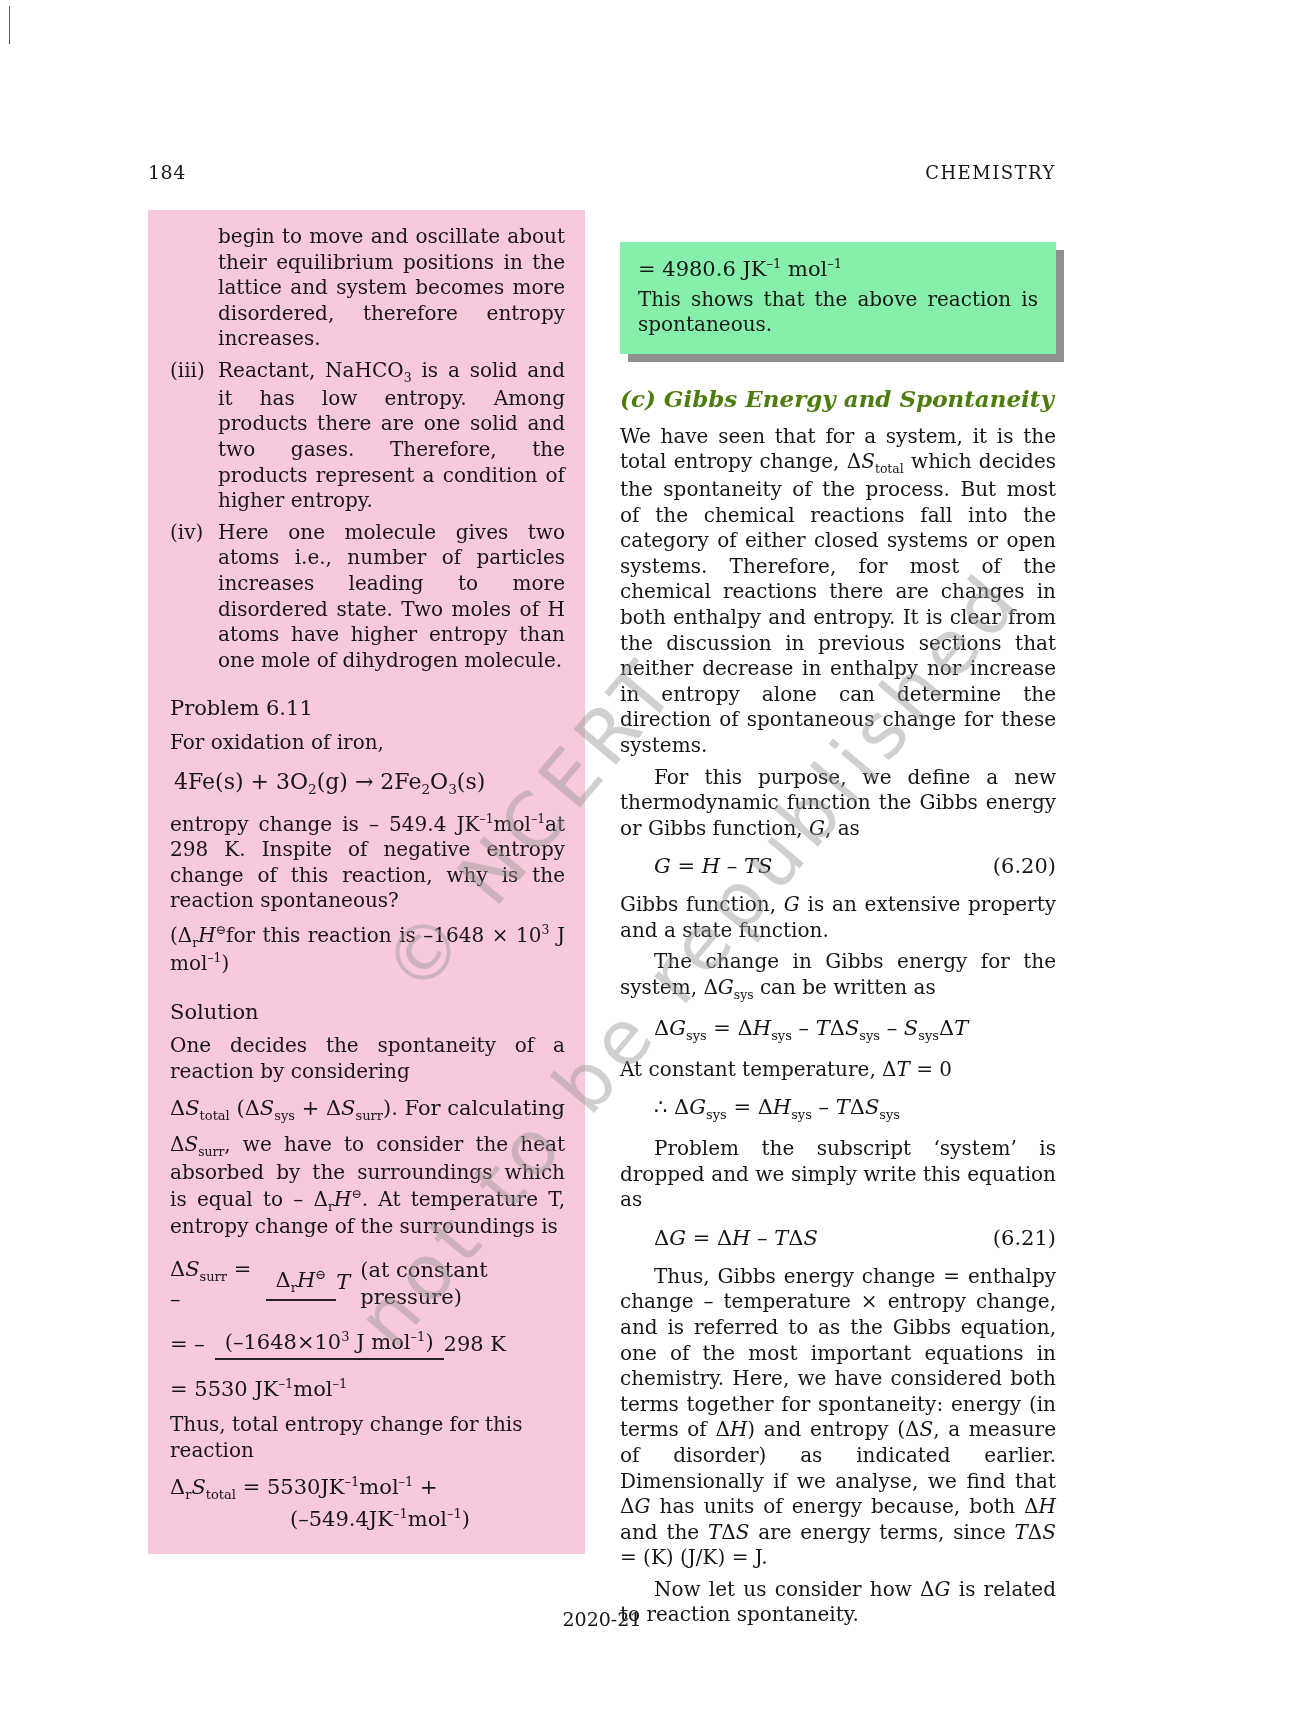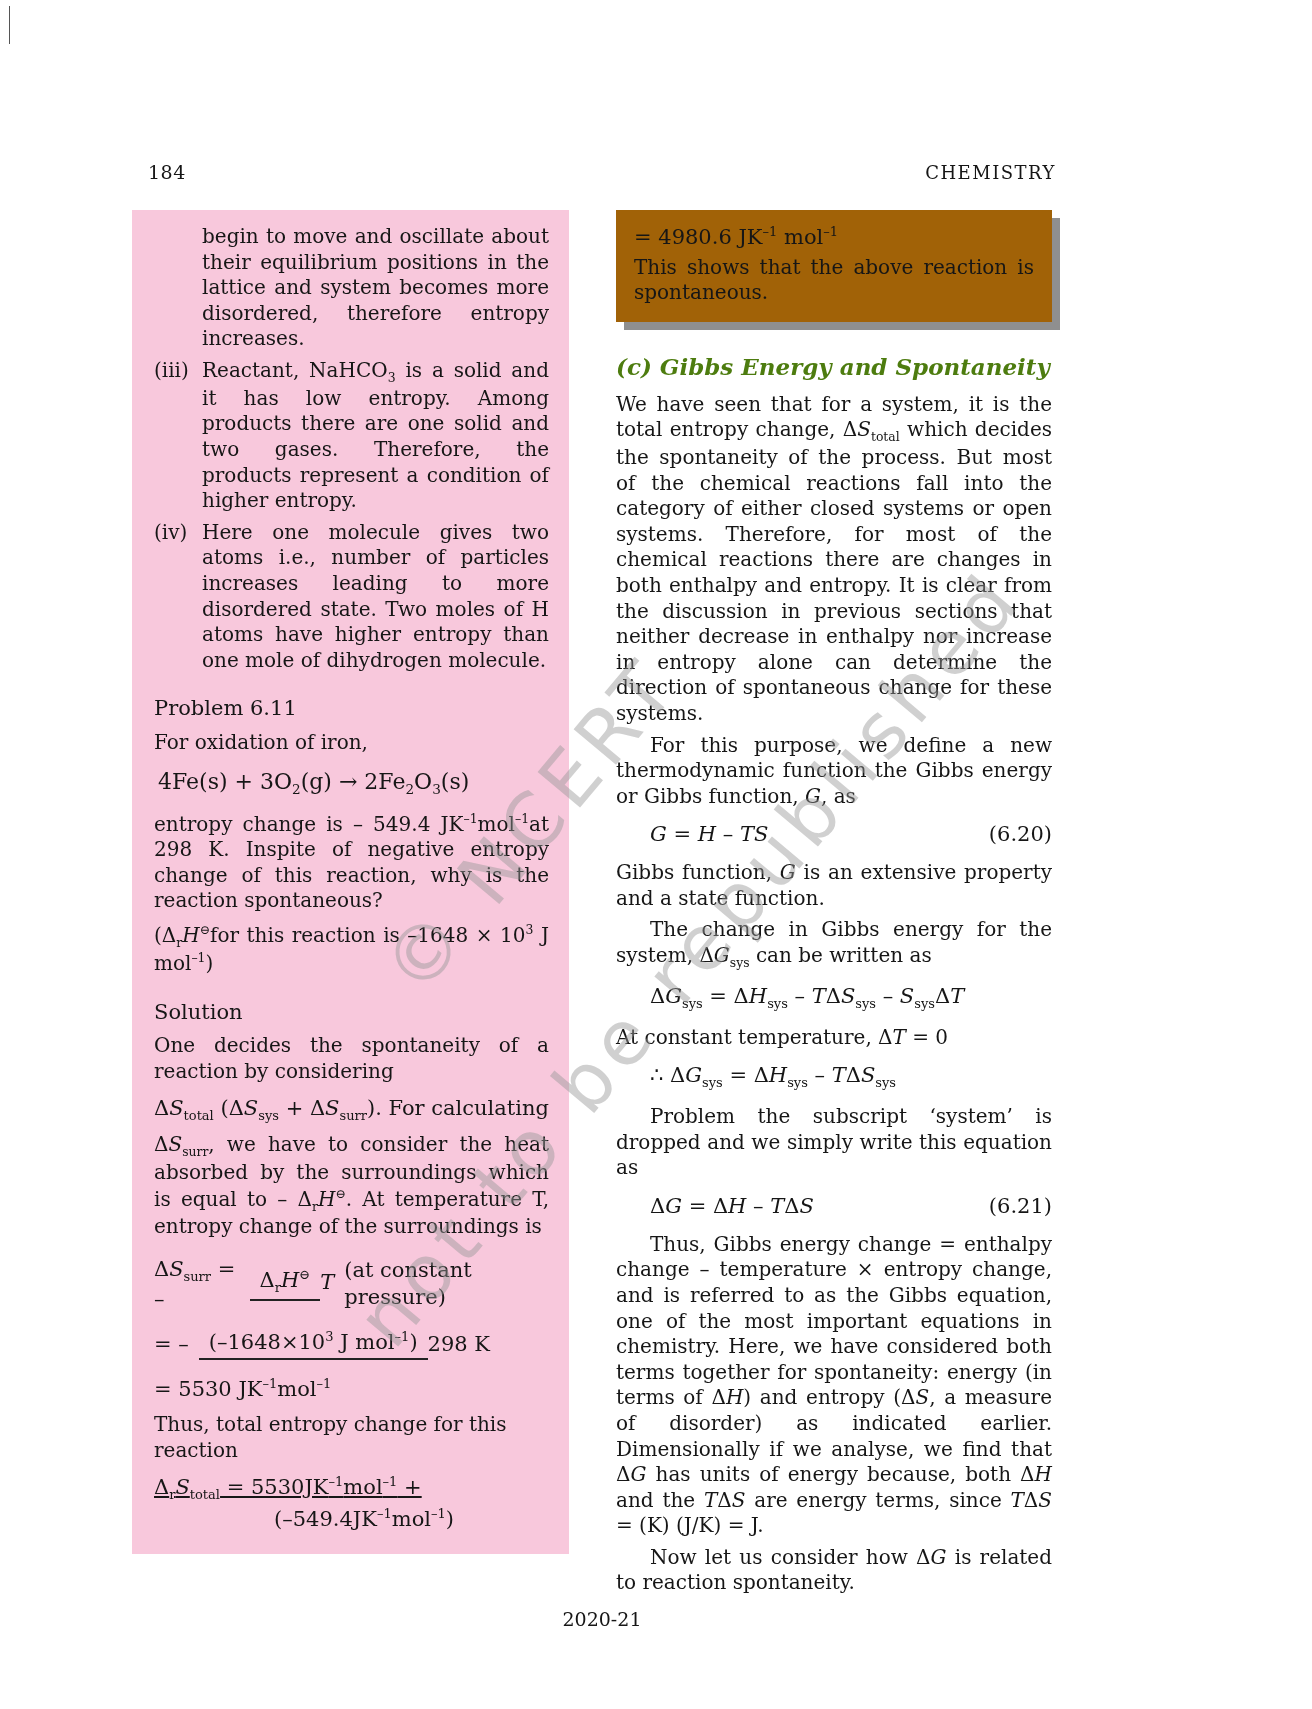--- a/index.html
+++ b/index.html
@@ -8,43 +8,43 @@
     font-family:"DejaVu Serif","Liberation Serif",serif;
     font-size:20px;line-height:1.28;color:#161616;overflow:hidden;margin:0 auto;padding-left:48px;
   }
   .crop{position:absolute;width:1px;height:38px;background:#555;top:6px;}
   .crop.left{left:9px;} .crop.right{right:9px;}
 
   .header{position:absolute;top:160px;left:148px;width:908px;display:flex;justify-content:space-between;align-items:baseline;}
   .pagenum{font-size:19px;letter-spacing:0.5px;}
   .book{font-size:18px;letter-spacing:1.5px;}
 
-  .columns{position:absolute;top:210px;left:132px;width:908px;display:flex;gap:47px;z-index:1;}
+  .columns{position:absolute;top:210px;left:148px;width:908px;display:flex;gap:35px;z-index:1;}
   .col-left{width:437px;flex:none;}
   .col-right{width:436px;flex:none;}
 
   .left-box{background:#f8c8dc;padding:14px 20px 22px 22px;box-sizing:border-box;}
   .left-box p{margin:0 0 6px;text-align:justify;}
   .intro{margin-left:48px !important;}
   .hang{display:flex;margin:2px 0 6px;}
   .hang .label{width:48px;flex:none;}
   .hang .body{flex:1;margin:0;text-align:justify;}
   .bold-head{font-weight:normal;font-size:21px;margin:22px 0 8px !important;text-align:left !important;}
   .reaction{font-size:22px;margin:12px 0 12px !important;padding-left:4px;text-align:right;}
   .note{margin-top:8px !important;}
   .inline-eq{font-size:21px;margin:10px 0 8px !important;text-align:left !important;}
   .eq-frac{display:flex;align-items:center;gap:10px;margin:16px 0;font-size:21px;}
   .frac{display:inline-flex;flex-direction:row;text-align:center;}
   .frac .num{border-bottom:2px solid #222;padding:0 10px 2px;}
   .frac .den{padding-top:2px;}
   .result-line{font-size:21px;margin:12px 0 10px !important;text-align:left !important;}
-  .total-eq1{font-size:21px;margin:10px 0 2px !important;text-align:center;text-decoration:underline;}
+  .total-eq1{font-size:21px;margin:10px 0 2px !important;text-align:center;}
   .total-eq2{font-size:21px;margin:0 0 0 120px !important;text-align:left !important;}
 
-  .right-box{background:#a16207;padding:14px 18px 16px;box-shadow:8px 8px 0 #8f8f8f;margin-bottom:30px;}
+  .right-box{background:#86efac;padding:14px 18px 16px;box-shadow:8px 8px 0 #8f8f8f;margin-bottom:30px;margin-top:32px;}
   .right-box p{margin:0;}
   .right-box .line1{font-size:21px;margin-bottom:4px;}
   .right-box .line2{text-align:justify;}
 
   .subhead{color:#4d7c0f;font-style:italic;font-weight:bold;font-size:23px;margin:28px 0 10px;}
   .col-right p.para{margin:0 0 6px;text-align:justify;}
   .indent{text-indent:34px;}
   .eqrow{display:flex;justify-content:space-between;align-items:baseline;margin:12px 0;padding-left:34px;font-size:21px;}
   .eq-line{margin:12px 0;padding-left:34px;font-size:21px;}
 

